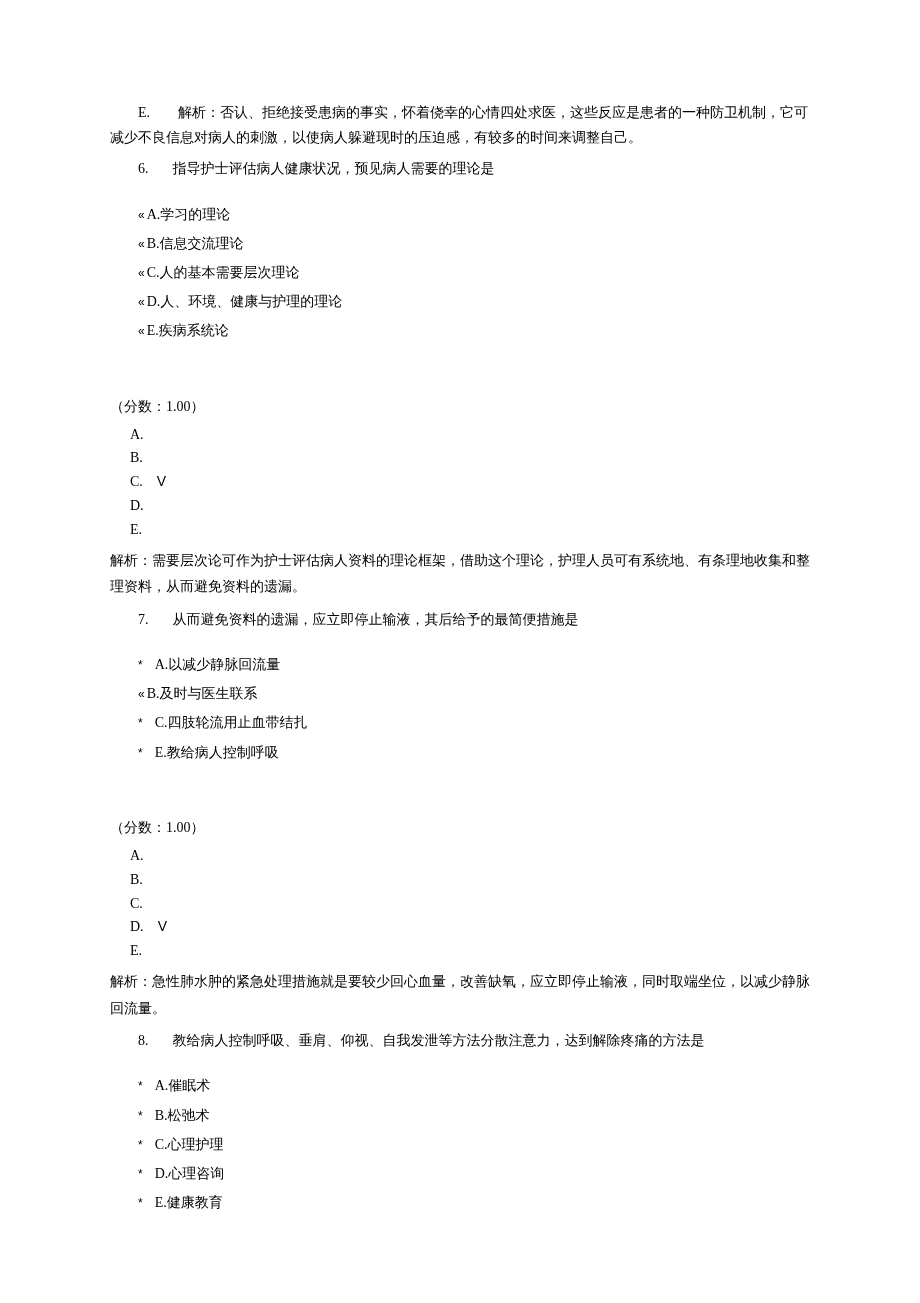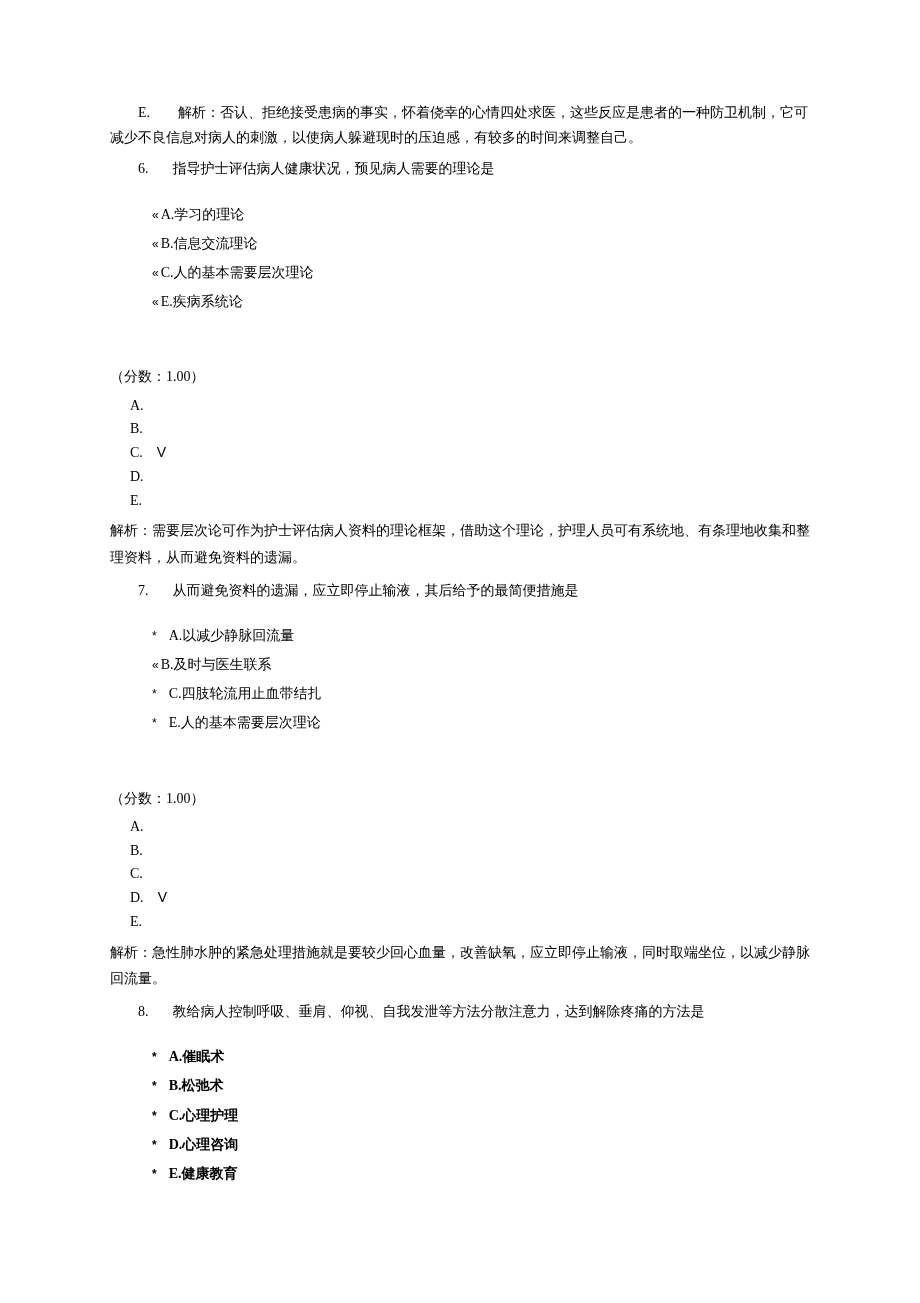--- a/index.html
+++ b/index.html
@@ -23,21 +23,21 @@
   }
   .question-stem {
     margin-bottom: 20px;
     margin-left: 28px;
   }
   .qnum {
     display: inline-block;
     margin-right: 24px;
   }
   .options {
-    margin-left: 42px;
+    margin-left: 28px;
     margin-bottom: 50px;
   }
   .option-row {
     margin-bottom: 4px;
   }
   .bullet {
     display: inline-block;
     margin-right: 2px;
     font-family: Arial, sans-serif;
     font-size: 12px;
@@ -78,53 +78,54 @@
   <span class="explain-label">E.</span><span>解析：否认、拒绝接受患病的事实，怀着侥幸的心情四处求医，这些反应是患者的一种防卫机制，它可减少不良信息对病人的刺激，以使病人躲避现时的压迫感，有较多的时间来调整自己。</span>
 </div>
 
 <div class="question-stem">
   <span class="qnum">6.</span><span>指导护士评估病人健康状况，预见病人需要的理论是</span>
 </div>
 <div class="options">
   <div class="option-row"><span class="bullet">«</span><span>A.学习的理论</span></div>
   <div class="option-row"><span class="bullet">«</span><span>B.信息交流理论</span></div>
   <div class="option-row"><span class="bullet">«</span><span>C.人的基本需要层次理论</span></div>
+  <div class="option-row"><span class="bullet">«</span><span>D.人、环境、健康与护理的理论</span></div>
   <div class="option-row"><span class="bullet">«</span><span>E.疾病系统论</span></div>
 </div>
 <div class="score-block">（分数：1.00）</div>
 <div class="answer-list">
   <div class="answer-row"><span class="answer-letter">A.</span></div>
   <div class="answer-row"><span class="answer-letter">B.</span></div>
   <div class="answer-row"><span class="answer-letter">C.</span><span class="answer-mark">V</span></div>
   <div class="answer-row"><span class="answer-letter">D.</span></div>
   <div class="answer-row"><span class="answer-letter">E.</span></div>
 </div>
 <div class="explanation">解析：需要层次论可作为护士评估病人资料的理论框架，借助这个理论，护理人员可有系统地、有条理地收集和整理资料，从而避免资料的遗漏。</div>
 
 <div class="question-stem">
   <span class="qnum">7.</span><span>从而避免资料的遗漏，应立即停止输液，其后给予的最简便措施是</span>
 </div>
 <div class="options">
   <div class="option-row"><span class="bullet-star">*</span><span>A.以减少静脉回流量</span></div>
   <div class="option-row"><span class="bullet">«</span><span>B.及时与医生联系</span></div>
   <div class="option-row"><span class="bullet-star">*</span><span>C.四肢轮流用止血带结扎</span></div>
-  <div class="option-row"><span class="bullet-star">*</span><span>E.人的基本需要层次理论</span></div>
+  <div class="option-row"><span class="bullet-star">*</span><span>E.教给病人控制呼吸</span></div>
 </div>
 <div class="score-block">（分数：1.00）</div>
 <div class="answer-list">
   <div class="answer-row"><span class="answer-letter">A.</span></div>
   <div class="answer-row"><span class="answer-letter">B.</span></div>
   <div class="answer-row"><span class="answer-letter">C.</span></div>
   <div class="answer-row"><span class="answer-letter">D.</span><span class="answer-mark">V</span></div>
   <div class="answer-row"><span class="answer-letter">E.</span></div>
 </div>
 <div class="explanation">解析：急性肺水肿的紧急处理措施就是要较少回心血量，改善缺氧，应立即停止输液，同时取端坐位，以减少静脉回流量。</div>
 
 <div class="question-stem">
   <span class="qnum">8.</span><span>教给病人控制呼吸、垂肩、仰视、自我发泄等方法分散注意力，达到解除疼痛的方法是</span>
 </div>
-<div class="options" style="margin-bottom:0;font-weight:bold;">
+<div class="options" style="margin-bottom:0;">
   <div class="option-row"><span class="bullet-star">*</span><span>A.催眠术</span></div>
   <div class="option-row"><span class="bullet-star">*</span><span>B.松弛术</span></div>
   <div class="option-row"><span class="bullet-star">*</span><span>C.心理护理</span></div>
   <div class="option-row"><span class="bullet-star">*</span><span>D.心理咨询</span></div>
   <div class="option-row"><span class="bullet-star">*</span><span>E.健康教育</span></div>
 </div>
 
 </body></html>

